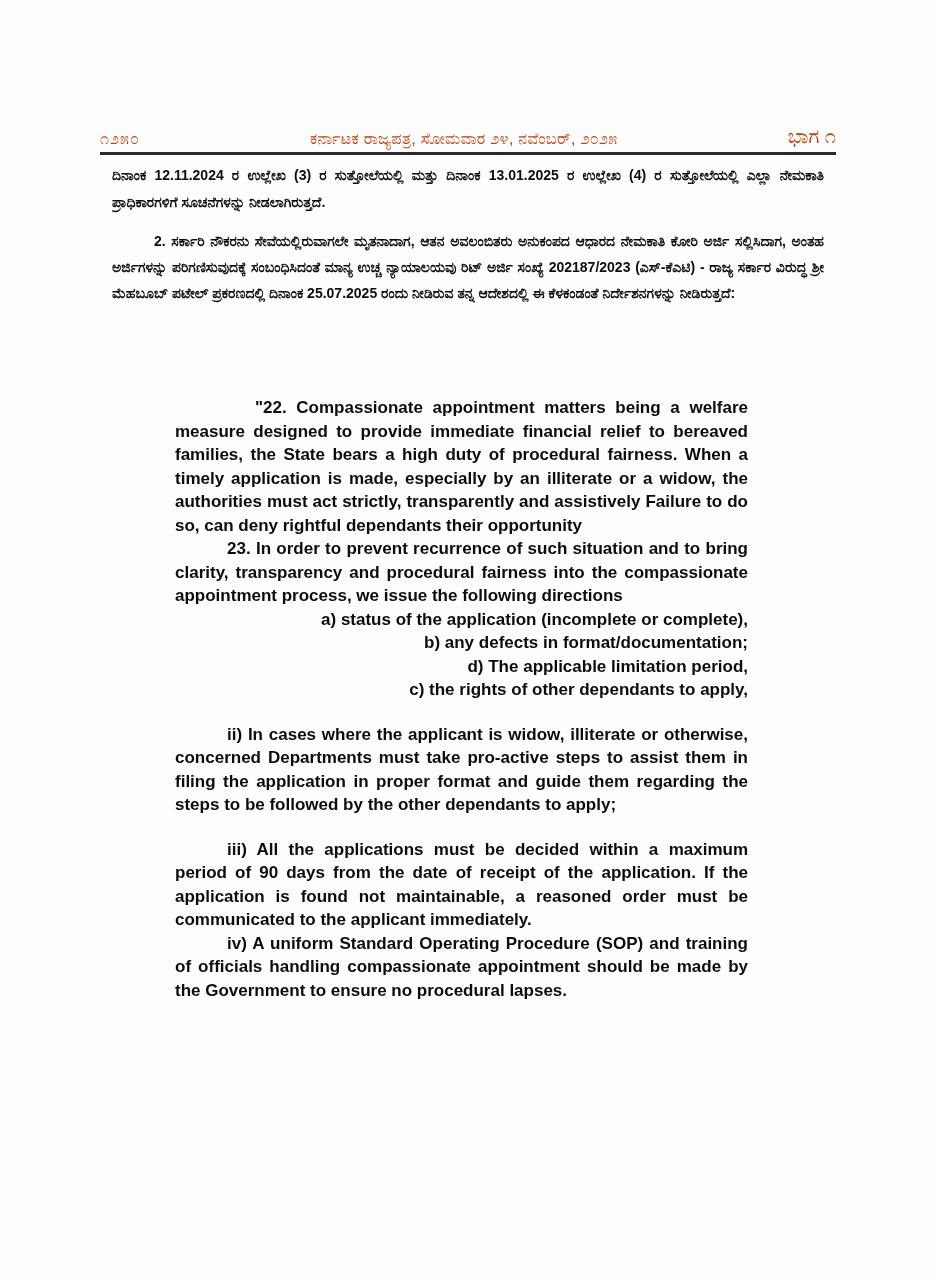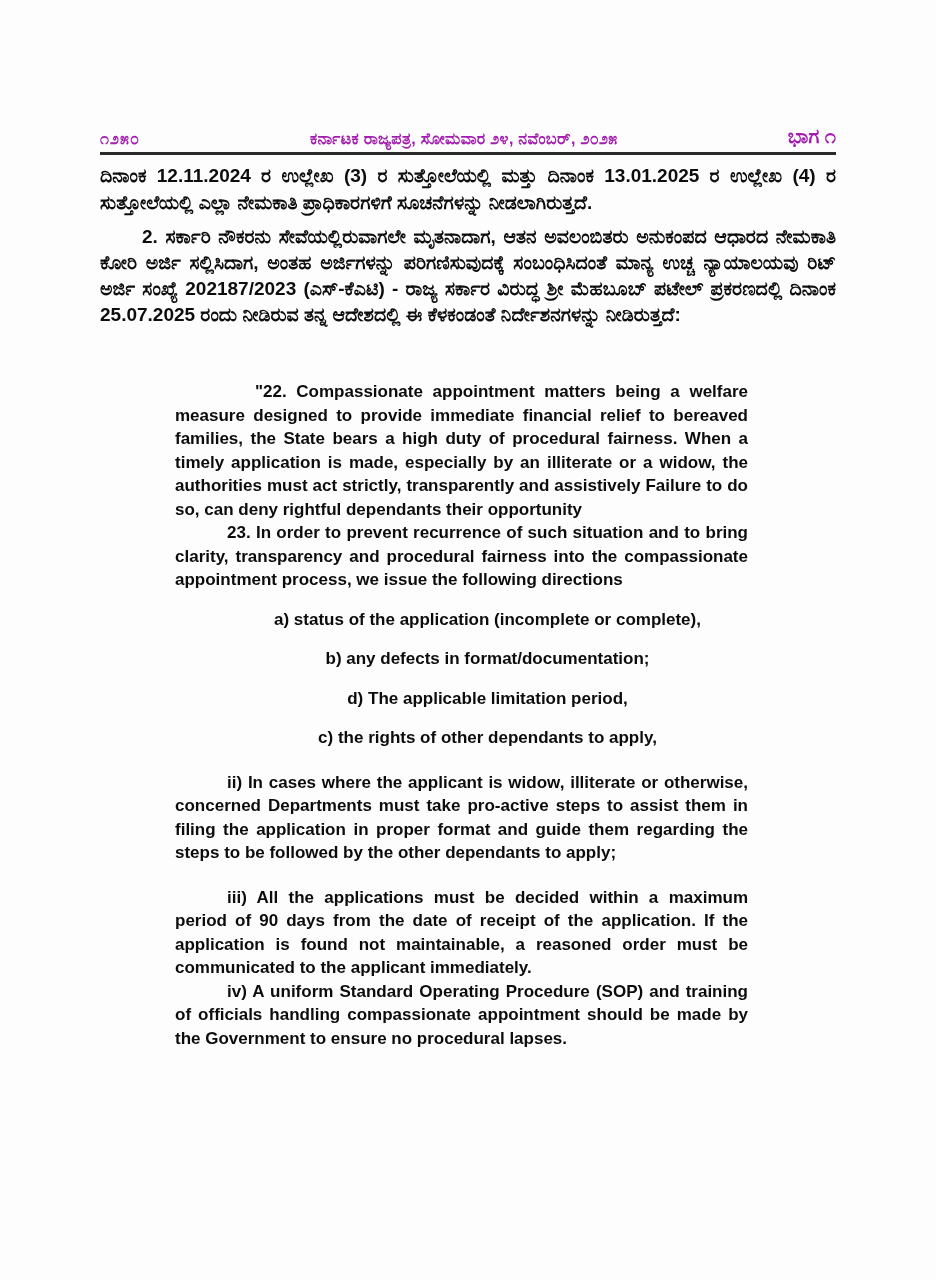--- a/index.html
+++ b/index.html
@@ -20,62 +20,62 @@
     position: absolute;
     left: 100px;
     top: 128px;
     width: 736px;
   }
   
   .gz-header {
     display: flex;
     justify-content: space-between;
     align-items: flex-end;
-    font-weight: 700;
-    color: #a21caf;
+    font-weight: 400;
+    color: #c2410c;
     height: 20px;
   }
   .gz-header .pgnum   { font-size: 16px; letter-spacing: 1px; }
   .gz-header .gztitle { font-size: 16px; letter-spacing: 0.3px; }
   .gz-header .part    { font-size: 20px; }
   .rule {
     border: none;
     border-top: 3px solid #2a2a2a;
     margin: 4px 0 0 0;
   }
   
   .kn {
-    font-size: 19px;
+    font-size: 14px;
     line-height: 27px;
     font-weight: 700;
     text-align: justify;
     color: #0d0d0d;
     overflow: hidden;
-    margin: 0;
+    margin: 12px;
   }
   .kn.p1 { margin-top: 7px;  height: 54px; }
   .kn.p2 { margin-top: 8px;  height: 156px; line-height: 26px; text-indent: 42px; }
   
   .quote {
     margin: 0 0 0 75px;
     width: 573px;
     font-size: 17px;
     line-height: 23.5px;
     font-weight: 700;
     color: #0c0c0c;
   }
   .qp {
     margin: 0;
     text-align: justify;
     text-indent: 52px;
   }
   .qp.first { text-indent: 80px; }
   .sub {
-    margin: 16px 0 0 52px;
-    text-align: center;
+    margin: 0 0 0 52px;
+    text-align: right;
   }
   .gap { height: 21px; }
 </style>
 </head>
 <body>
 
 <div class="sheet">
   <div class="content">
 
     <div class="gz-header">

